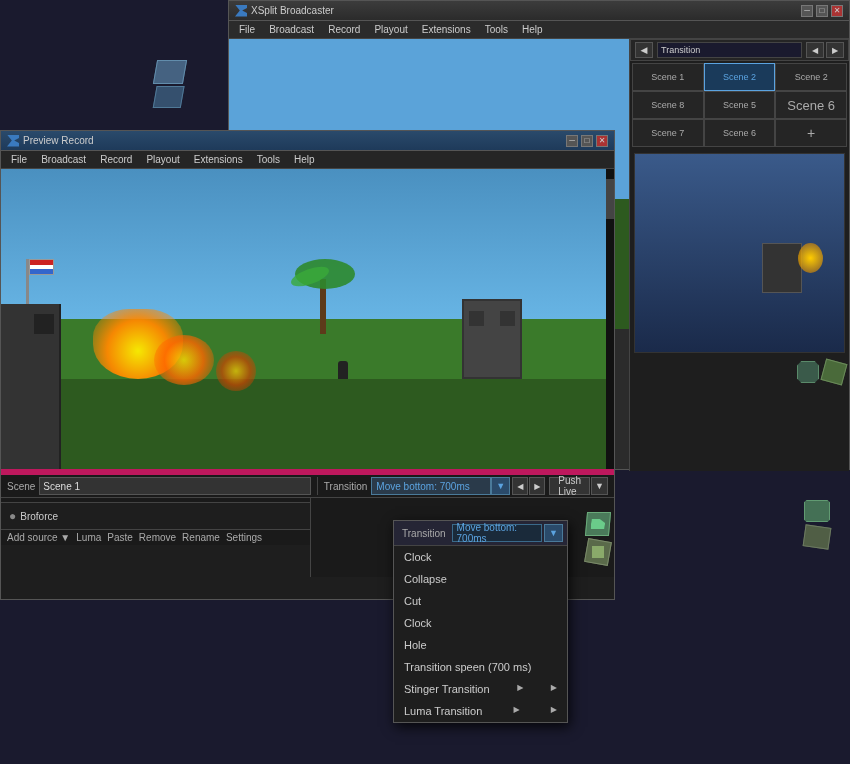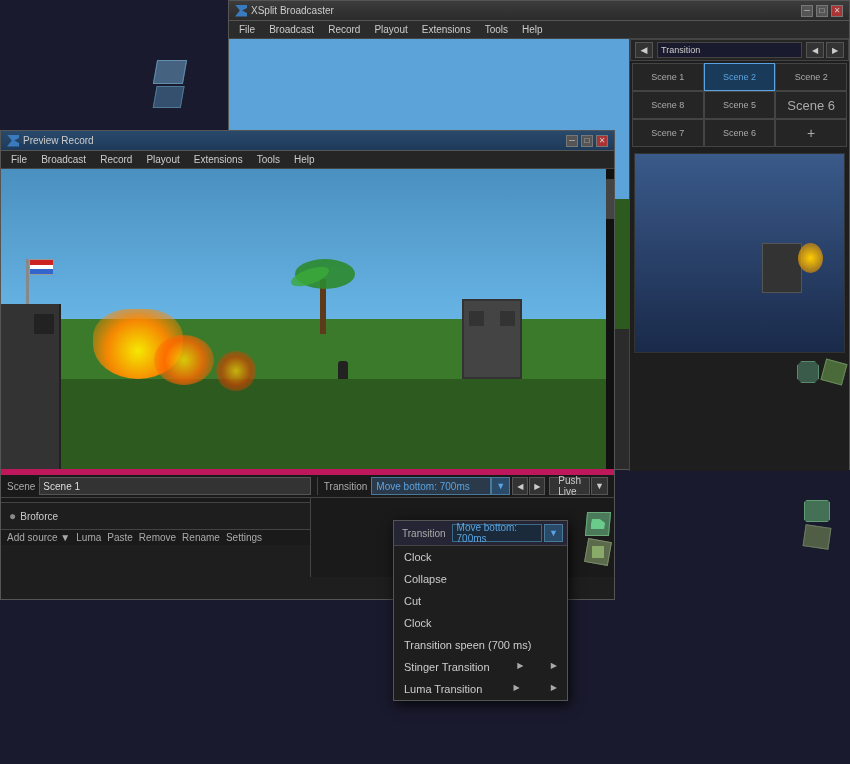--- a/index.html
+++ b/index.html
@@ -474,20 +474,23 @@
   <div class="dropdown-item">
     <span>Collapse</span>
   </div>
   <div class="dropdown-item">
     <span>Cut</span>
   </div>
   <div class="dropdown-item">
     <span>Clock</span>
   </div>
   <div class="dropdown-item">
+    <span>Hole</span>
+  </div>
+  <div class="dropdown-item">
     <span>Transition speen (700 ms)</span>
   </div>
   <div class="dropdown-item has-submenu">
     <span>Stinger Transition</span>
     <span class="submenu-arrow">▶</span>
   </div>
   <div class="dropdown-item has-submenu">
     <span>Luma Transition</span>
     <span class="submenu-arrow">▶</span>
   </div>

